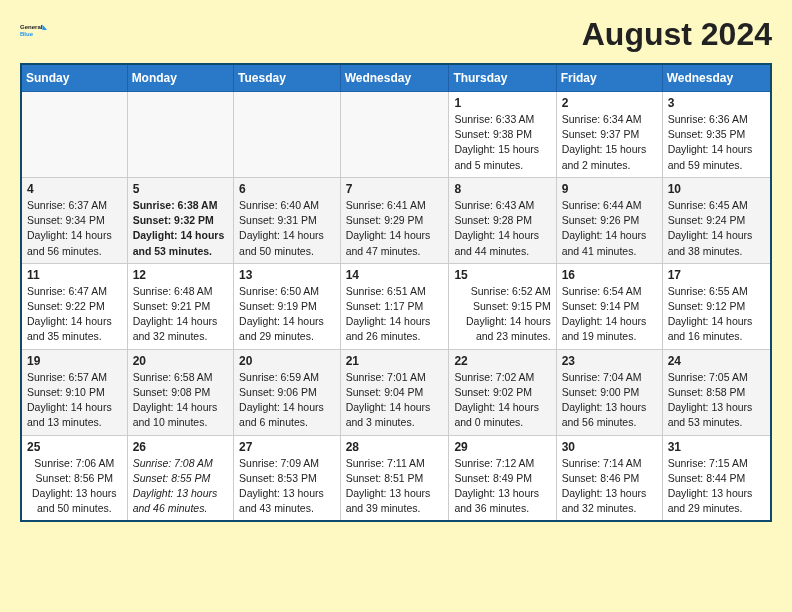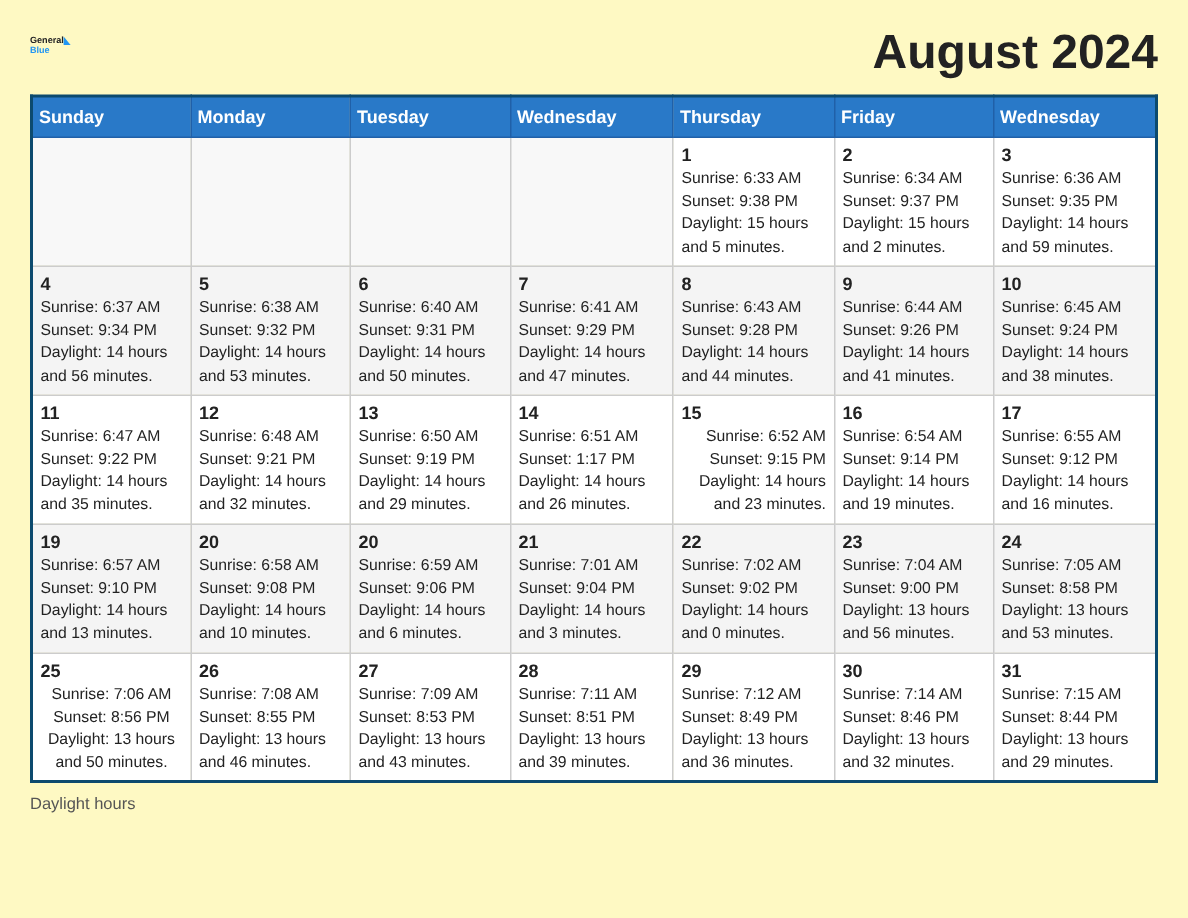--- a/index.html
+++ b/index.html
@@ -150,21 +150,21 @@
         </tr>
         <tr>
           <td>
             <span class="day-number">4</span>
             <div class="day-info" style="white-space: pre-line;">Sunrise: 6:37 AM
 Sunset: 9:34 PM
 Daylight: 14 hours and 56 minutes.</div>
           </td>
           <td>
             <span class="day-number">5</span>
-            <div class="day-info" style="white-space: pre-line;">Sunrise: 6:38 AM
+            <div class="day-info" style="white-space: pre-line; font-weight: bold;">Sunrise: 6:38 AM
 Sunset: 9:32 PM
 Daylight: 14 hours and 53 minutes.</div>
           </td>
           <td>
             <span class="day-number">6</span>
             <div class="day-info" style="white-space: pre-line;">Sunrise: 6:40 AM
 Sunset: 9:31 PM
 Daylight: 14 hours and 50 minutes.</div>
           </td>
           <td>
@@ -282,21 +282,21 @@
         </tr>
         <tr>
           <td>
             <span class="day-number">25</span>
             <div class="day-info" style="white-space: pre-line; text-align: center;">Sunrise: 7:06 AM
 Sunset: 8:56 PM
 Daylight: 13 hours and 50 minutes.</div>
           </td>
           <td>
             <span class="day-number">26</span>
-            <div class="day-info" style="white-space: pre-line;">Sunrise: 7:08 AM
+            <div class="day-info" style="white-space: pre-line; font-style: italic;">Sunrise: 7:08 AM
 Sunset: 8:55 PM
 Daylight: 13 hours and 46 minutes.</div>
           </td>
           <td>
             <span class="day-number">27</span>
             <div class="day-info" style="white-space: pre-line;">Sunrise: 7:09 AM
 Sunset: 8:53 PM
 Daylight: 13 hours and 43 minutes.</div>
           </td>
           <td>
@@ -320,16 +320,13 @@
           <td>
             <span class="day-number">31</span>
             <div class="day-info" style="white-space: pre-line;">Sunrise: 7:15 AM
 Sunset: 8:44 PM
 Daylight: 13 hours and 29 minutes.</div>
           </td>
         </tr>
       </tbody>
   </table>
 
-  <div class="footer">
-    <span>Daylight hours</span>
-  </div>
 </div>
 
 </body></html>

